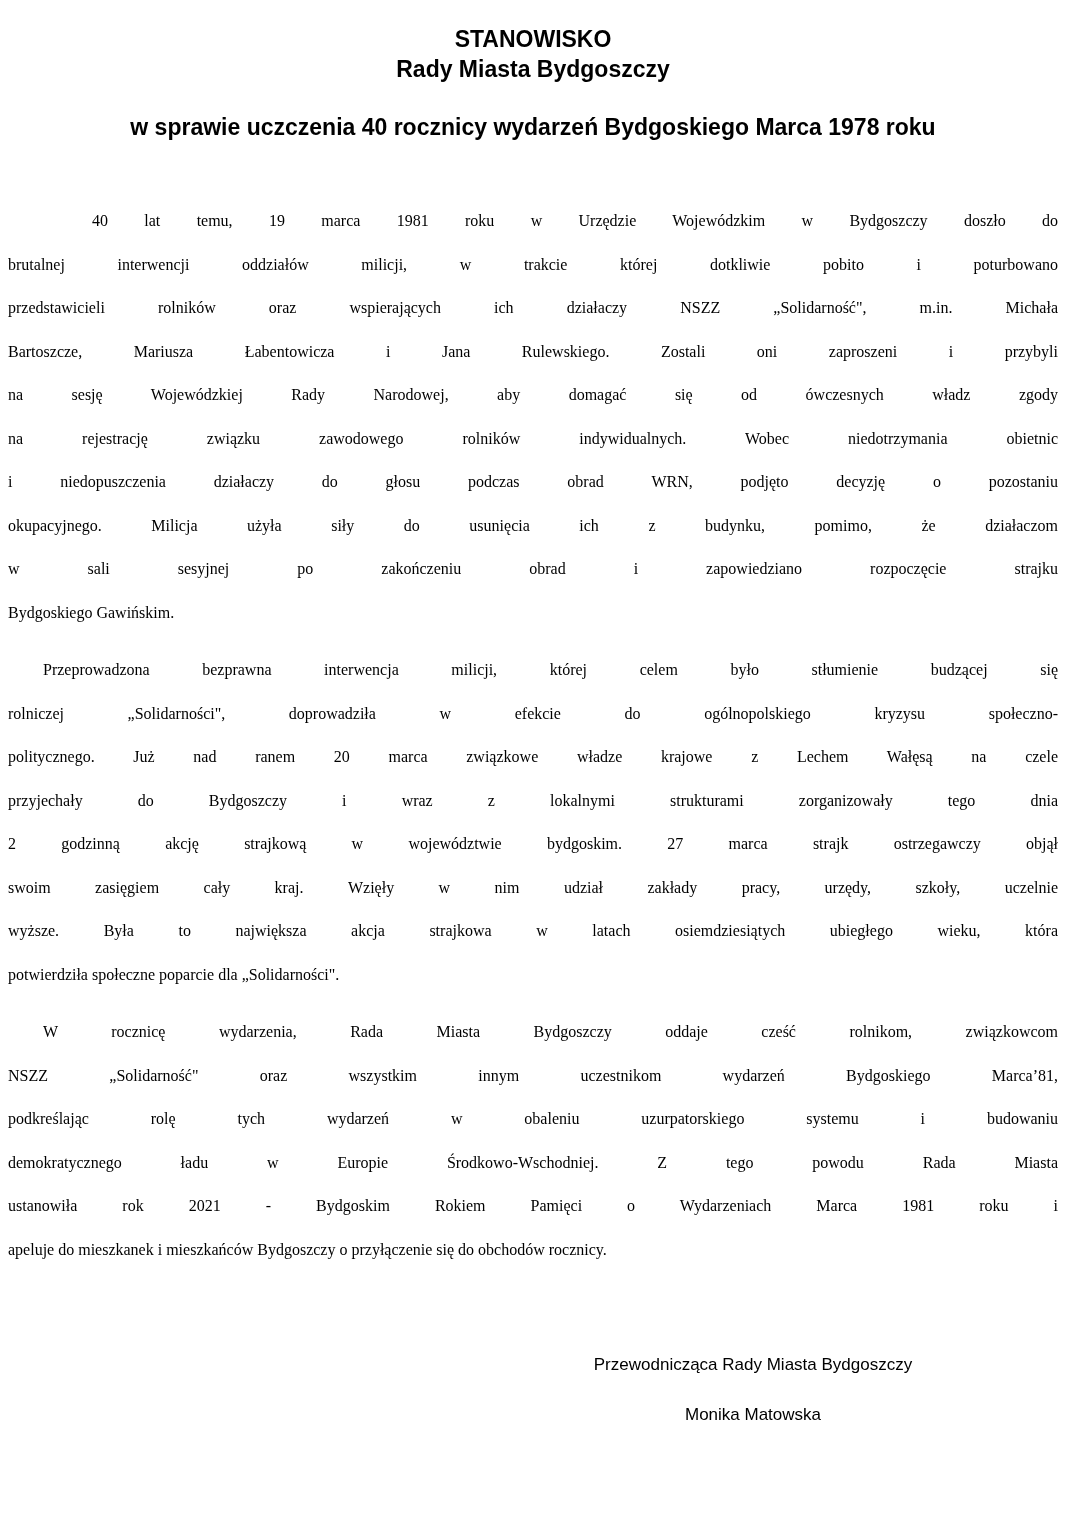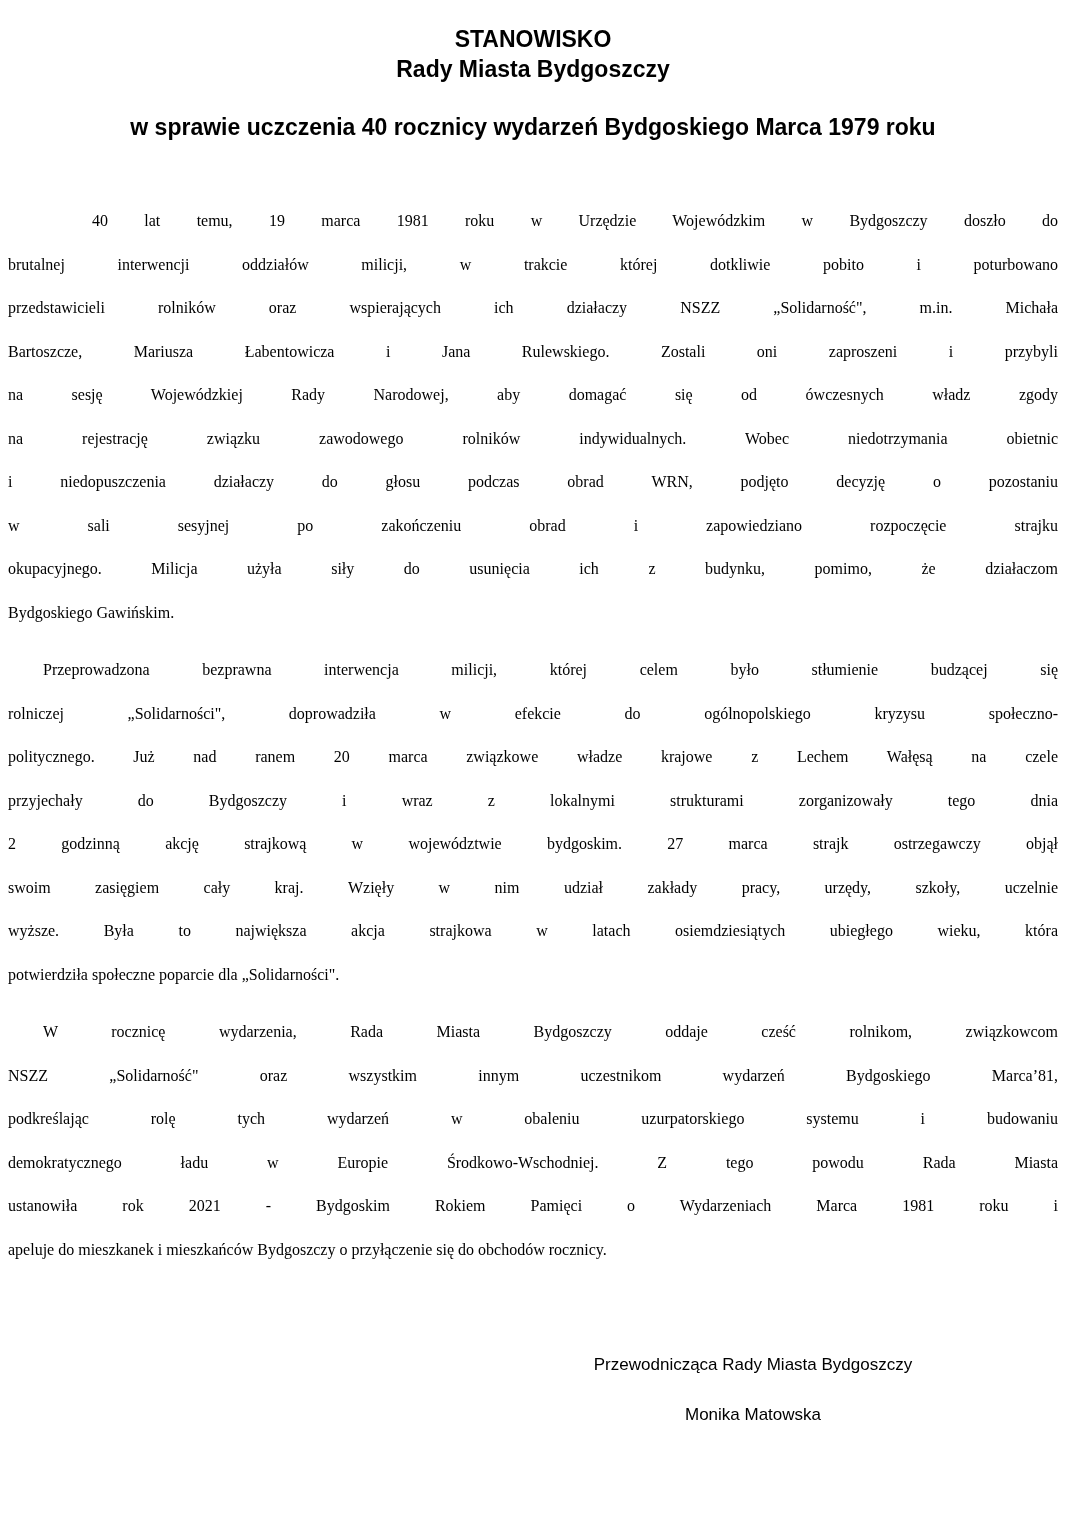--- a/index.html
+++ b/index.html
@@ -65,32 +65,32 @@
     text-align: center;
   }
 </style>
 </head>
 <body>
 
 <div class="page">
 
   <h1 class="doc-title">STANOWISKO</h1>
   <h2 class="doc-org">Rady Miasta Bydgoszczy</h2>
-  <h3 class="doc-subject">w sprawie uczczenia 40 rocznicy wydarzeń Bydgoskiego Marca 1979 roku</h3>
+  <h3 class="doc-subject">w sprawie uczczenia 40 rocznicy wydarzeń Bydgoskiego Marca 1978 roku</h3>
 
   <div class="para first-para">
     <div class="line indent-lg">40 lat temu, 19 marca 1981 roku w Urzędzie Wojewódzkim w Bydgoszczy doszło do</div>
     <div class="line">brutalnej interwencji oddziałów milicji, w trakcie której dotkliwie pobito i poturbowano</div>
     <div class="line">przedstawicieli rolników oraz wspierających ich działaczy NSZZ „Solidarność", m.in. Michała</div>
     <div class="line">Bartoszcze, Mariusza Łabentowicza i Jana Rulewskiego. Zostali oni zaproszeni i przybyli</div>
     <div class="line">na sesję Wojewódzkiej Rady Narodowej, aby domagać się od ówczesnych władz zgody</div>
     <div class="line">na rejestrację związku zawodowego rolników indywidualnych. Wobec niedotrzymania obietnic</div>
     <div class="line">i niedopuszczenia działaczy do głosu podczas obrad&nbsp;WRN, podjęto decyzję o pozostaniu</div>
+    <div class="line">okupacyjnego.&nbsp;Milicja&nbsp;użyła siły do usunięcia&nbsp;ich z&nbsp;budynku, pomimo, że działaczom</div>
     <div class="line">w sali sesyjnej po zakończeniu obrad i zapowiedziano rozpoczęcie strajku</div>
-    <div class="line">okupacyjnego.&nbsp;Milicja&nbsp;użyła siły do usunięcia&nbsp;ich z&nbsp;budynku, pomimo, że działaczom</div>
     <div class="line last">Bydgoskiego Gawińskim.</div>
   </div>
 
   <div class="para">
     <div class="line indent-sm">Przeprowadzona bezprawna interwencja milicji, której celem było stłumienie budzącej się</div>
     <div class="line">rolniczej „Solidarności", doprowadziła w efekcie do ogólnopolskiego kryzysu społeczno-</div>
     <div class="line">politycznego. Już nad ranem 20 marca związkowe władze krajowe z Lechem Wałęsą na czele</div>
     <div class="line">przyjechały do Bydgoszczy&nbsp;i&nbsp;wraz&nbsp;z lokalnymi strukturami zorganizowały tego dnia</div>
     <div class="line">2&nbsp;godzinną akcję&nbsp;strajkową&nbsp;w województwie bydgoskim. 27 marca strajk ostrzegawczy objął</div>
     <div class="line">swoim zasięgiem cały kraj.&nbsp;Wzięły w nim udział zakłady pracy, urzędy,&nbsp;szkoły, uczelnie</div>

